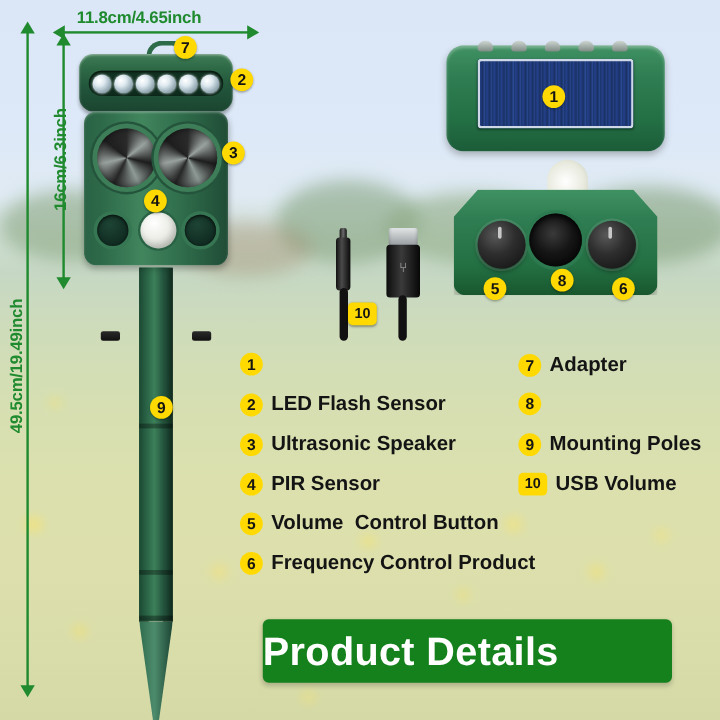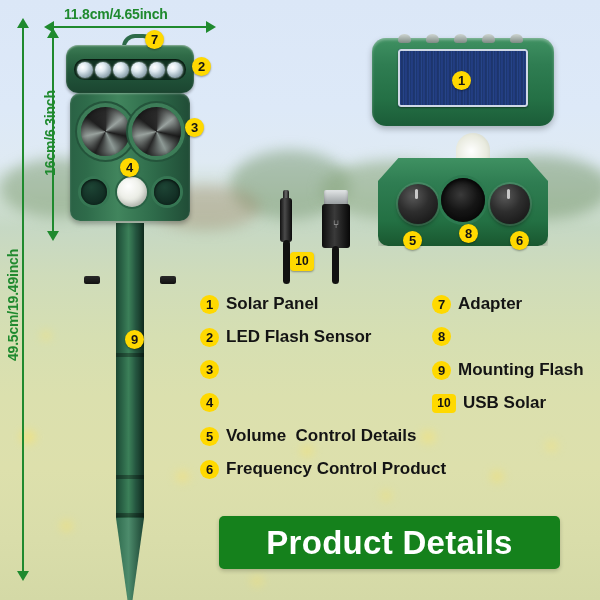--- a/index.html
+++ b/index.html
@@ -109,21 +109,21 @@
   
   #legend{position:absolute;left:200px;top:288px;width:398px;height:190px;}
   .lrow{position:absolute;display:flex;align-items:center;gap:7px;}
   .lbadge{flex:0 0 auto;width:19px;height:19px;border-radius:50%;background:#ffd900;
     color:#141414;font-weight:700;font-size:13px;line-height:19px;text-align:center;}
   .lbadge.wide{width:24px;border-radius:4px;font-size:12px;}
   .ltext{color:#141414;font-weight:700;font-size:17px;white-space:pre;}
 
   
   #banner{position:absolute;left:219px;top:516px;width:341px;height:53px;border-radius:5px;
-    background:#15811c;display:flex;align-items:center;justify-content:center;
+    background:#15811c;display:flex;align-items:center;
     box-shadow:0 2px 4px rgba(0,0,0,.2);}
   #banner span{color:#fff;font-weight:700;font-size:33px;letter-spacing:.3px;}
 </style>
 </head>
 <body>
 
 <div id="stage">
 
   <div class="bg"></div>
   <div class="tree" style="left:230px;top:150px;width:120px;height:70px;background:#7f9e78;"></div>
@@ -222,55 +222,56 @@
     <div class="usb-metal"></div>
     <div class="usb"></div>
     <div class="usb-logo">⑂</div>
     <div class="wire" style="left:68px;top:48px;width:7px;height:38px;"></div>
   </div>
   <div class="badge" style="left:290px;top:252px;width:24px;height:19px;border-radius:4px;font-size:12px;line-height:19px;">10</div>
 
   <div id="legend">
     <div class="lrow" style="left:0px;top:6px;">
       <span class="lbadge">1</span>
-      <span class="ltext">Solar Panel</span>
     </div>
     <div class="lrow" style="left:0px;top:39px;">
       <span class="lbadge">2</span>
       <span class="ltext">LED Flash Sensor</span>
     </div>
     <div class="lrow" style="left:0px;top:72px;">
       <span class="lbadge">3</span>
+      <span class="ltext">Ultrasonic Speaker</span>
     </div>
     <div class="lrow" style="left:0px;top:105px;">
       <span class="lbadge">4</span>
+      <span class="ltext">PIR Sensor</span>
     </div>
     <div class="lrow" style="left:0px;top:138px;">
       <span class="lbadge">5</span>
-      <span class="ltext">Volume  Control Details</span>
+      <span class="ltext">Volume  Control Button</span>
     </div>
     <div class="lrow" style="left:0px;top:171px;">
       <span class="lbadge">6</span>
       <span class="ltext">Frequency Control Product</span>
     </div>
 
     <div class="lrow" style="left:232px;top:6px;">
       <span class="lbadge">7</span>
       <span class="ltext">Adapter</span>
     </div>
     <div class="lrow" style="left:232px;top:39px;">
       <span class="lbadge">8</span>
     </div>
     <div class="lrow" style="left:232px;top:72px;">
       <span class="lbadge">9</span>
-      <span class="ltext">Mounting Flash</span>
+      <span class="ltext">Mounting Poles</span>
     </div>
     <div class="lrow" style="left:232px;top:105px;">
       <span class="lbadge wide">10</span>
-      <span class="ltext">USB Solar</span>
+      <span class="ltext">USB Volume</span>
     </div>
   </div>
 
   <div id="banner">
     <span>Product Details</span>
   </div>
 
 </div>
 
 </body></html>

